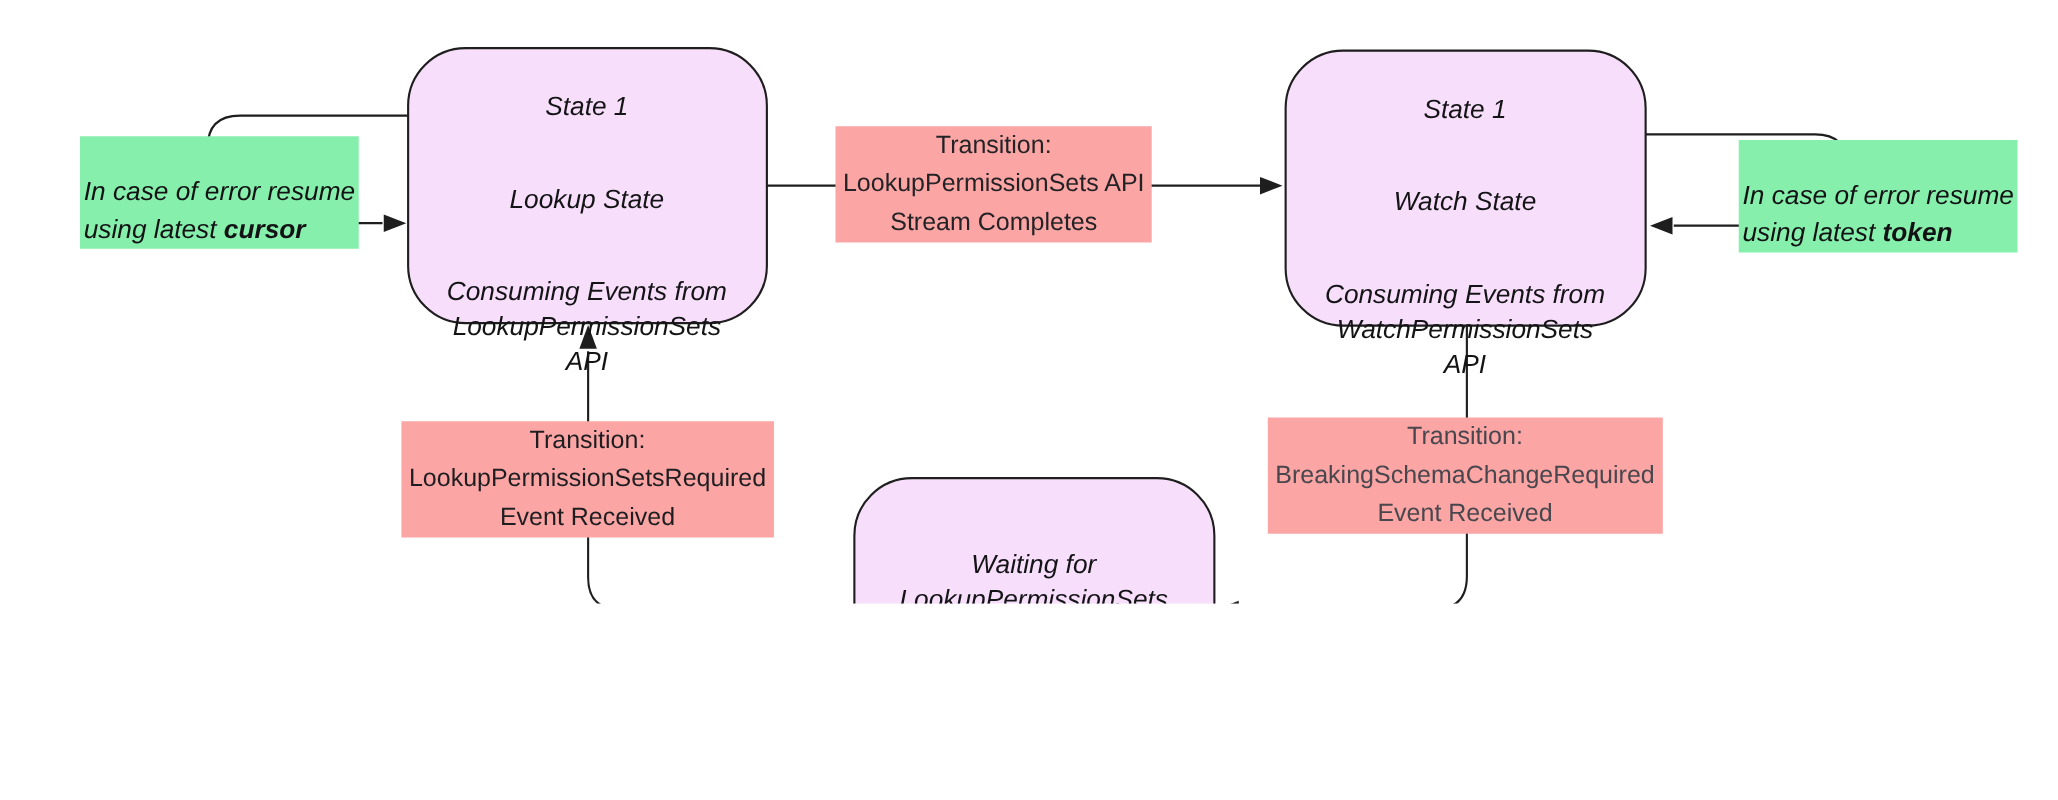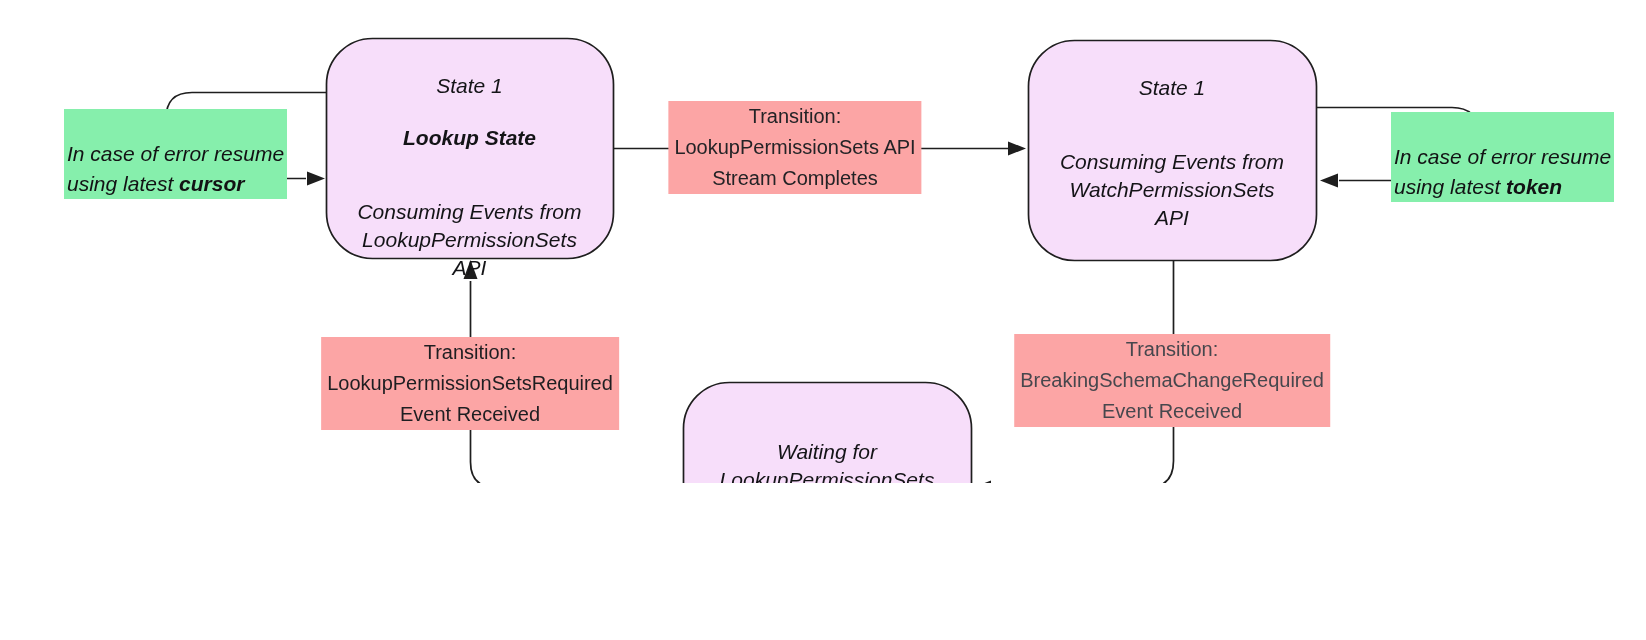--- a/index.html
+++ b/index.html
@@ -19,21 +19,21 @@
   .state-text {
     position: absolute;
     z-index: 2;
     text-align: center;
     color: #141417;
     font-style: italic;
     font-size: 21px;
     white-space: pre-line;
   }
   .state-text .id   { line-height: 28px; }
-  .state-text .name { line-height: 28px; font-weight: 700; }
+  .state-text .name { line-height: 28px; margin-top: 22px; font-weight: 400; }
   .state-text .desc { line-height: 28px; margin-top: 22px; }
 
   #state1-text { left: 326px;  top: 48px;  width: 287px; }
   #state2-text { left: 1028px; top: 50px;  width: 288px; }
   #state3-text { left: 683px;  top: 392px; width: 288px; }
 
   
   .t-label {
     position: absolute;
     z-index: 2;
@@ -98,20 +98,21 @@
   <div class="state-text" id="state1-text" data-name="state-1-label">
     <div class="id" data-name="state-id">State 1</div>
     <div class="name" data-name="state-name">Lookup State</div>
     <div class="desc" data-name="state-description">Consuming Events from
 LookupPermissionSets
 API</div>
   </div>
 
   <div class="state-text" id="state2-text" data-name="state-2-label">
     <div class="id" data-name="state-id">State 1</div>
+    <div class="name" data-name="state-name">Watch State</div>
     <div class="desc" data-name="state-description">Consuming Events from
 WatchPermissionSets
 API</div>
   </div>
 
   <div class="state-text" id="state3-text" data-name="state-3-label">
     <div class="desc" data-name="state-description">Waiting for
 LookupPermissionSets
 Required Event</div>
   </div>

